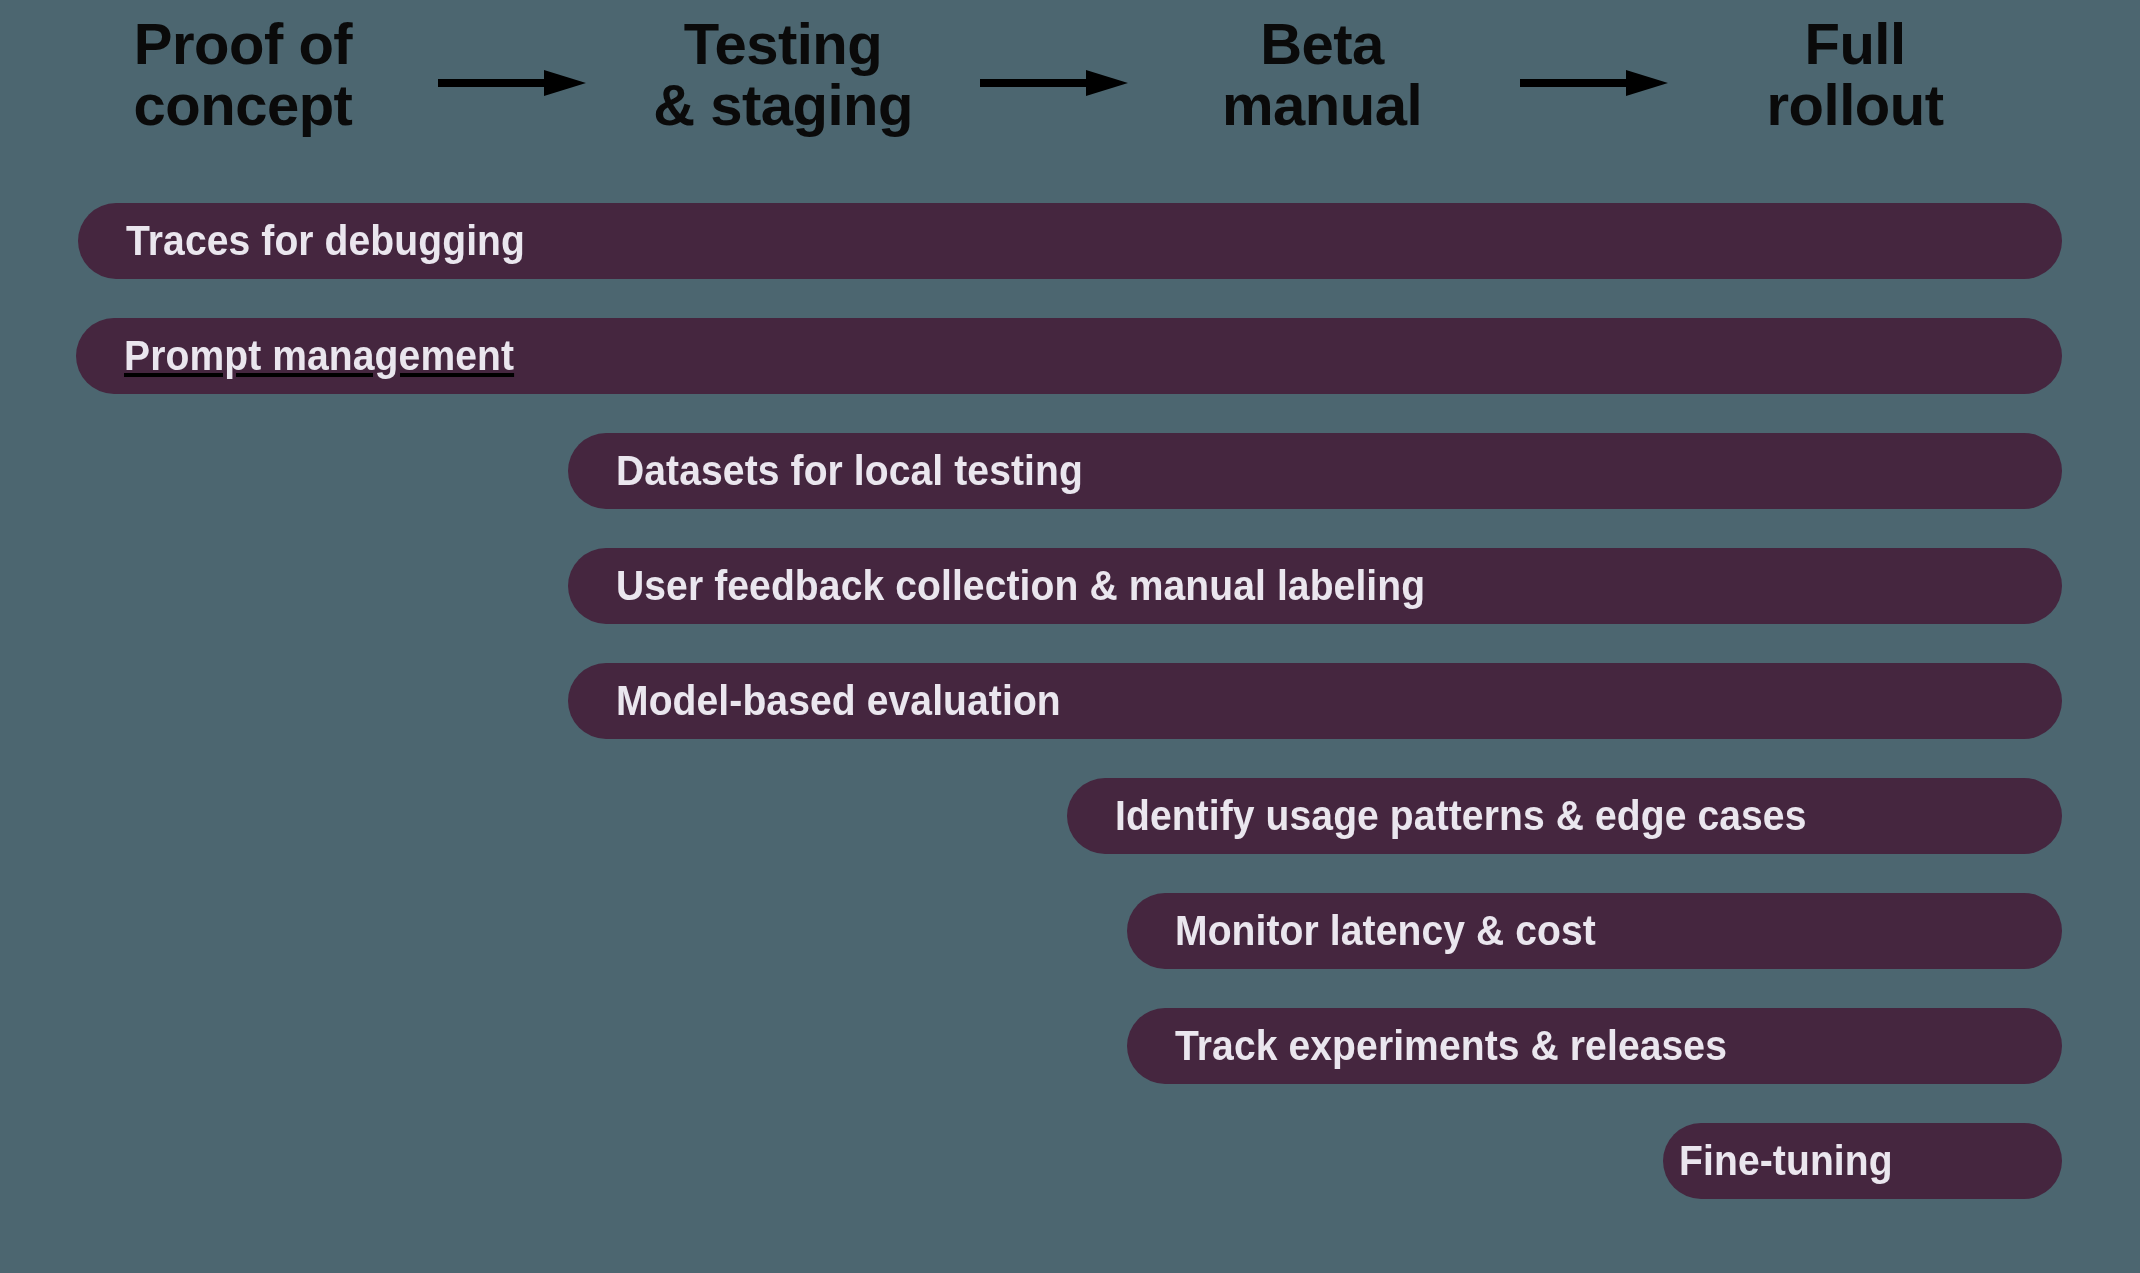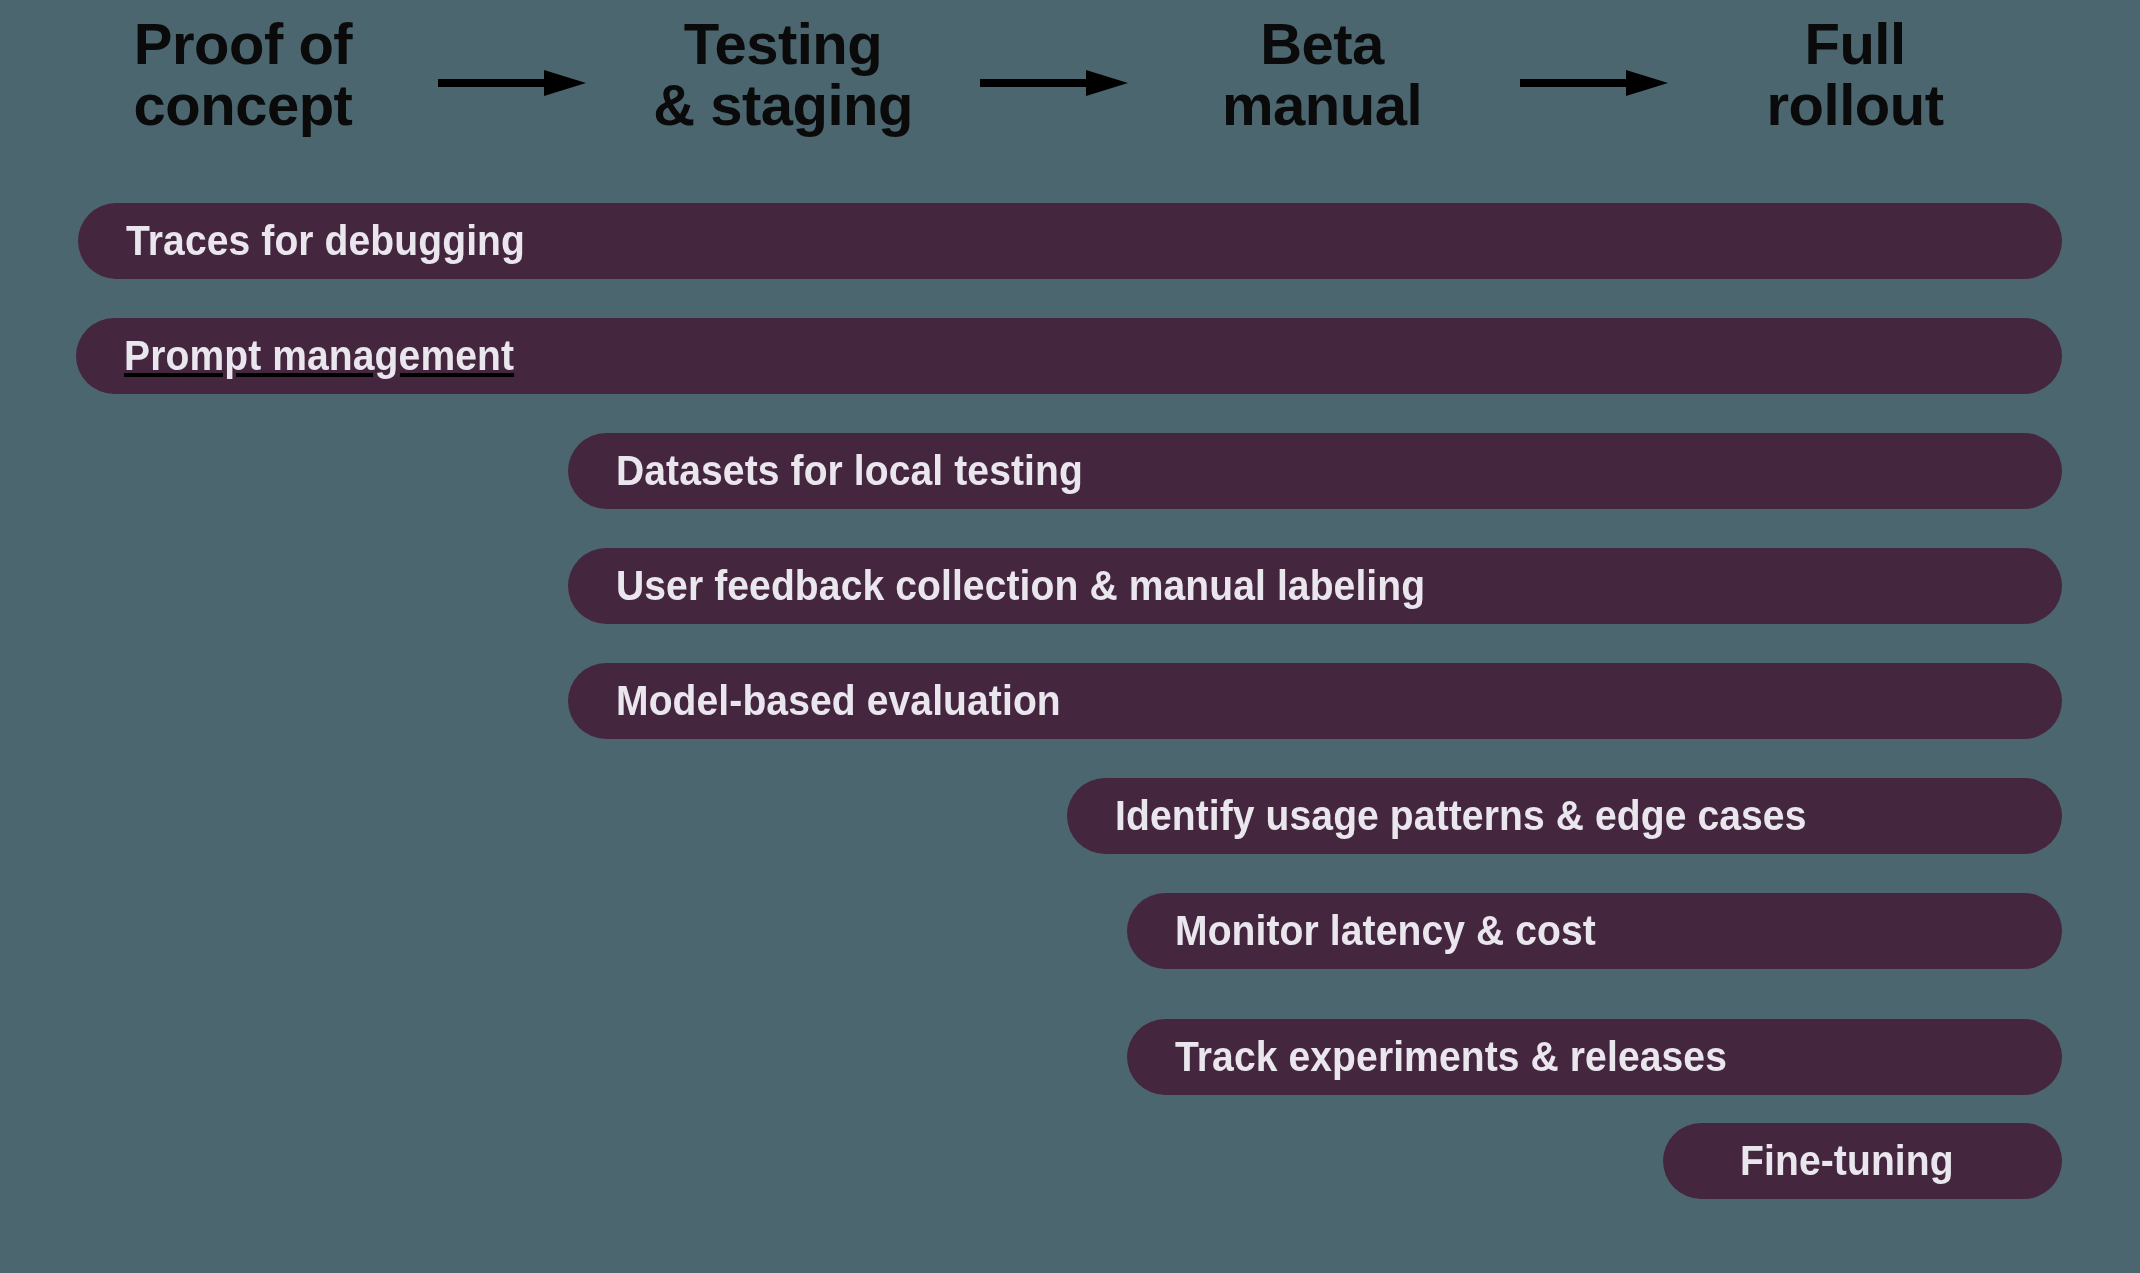--- a/index.html
+++ b/index.html
@@ -57,21 +57,21 @@
     position: absolute;
     height: 76px;
     right: 78px;
     background: #45263f;
     border-radius: 46px;
     display: flex;
     align-items: center;
     box-sizing: border-box;
   }
   .bar.align-left  { justify-content: flex-start; padding-left: 48px; }
-  .bar.align-right { justify-content: center;   padding-right: 48px; }
+  .bar.align-right { justify-content: flex-start;   padding-right: 48px; }
 
   .bar-label {
     color: #eae6ee;
     font-size: 42px;
     font-weight: 700;
     letter-spacing: 0.1px;
     white-space: nowrap;
     transform: scaleX(0.93);
     transform-origin: left center;
   }
@@ -119,19 +119,19 @@
     </div>
     <div class="bar align-left" style="left: 568px; top: 663px;">
       <span class="bar-label">Model-based evaluation</span>
     </div>
     <div class="bar align-left" style="left: 1067px; top: 778px;">
       <span class="bar-label">Identify usage patterns &amp; edge cases</span>
     </div>
     <div class="bar align-left" style="left: 1127px; top: 893px;">
       <span class="bar-label">Monitor latency &amp; cost</span>
     </div>
-    <div class="bar align-left" style="left: 1127px; top: 1008px; margin-top: 11px;">
+    <div class="bar align-left" style="left: 1127px; top: 1008px;">
       <span class="bar-label">Track experiments &amp; releases</span>
     </div>
     <div class="bar align-right" style="left: 1663px; top: 1123px;">
       <span class="bar-label">Fine-tuning</span>
     </div>
   </div>
 
 </body></html>

